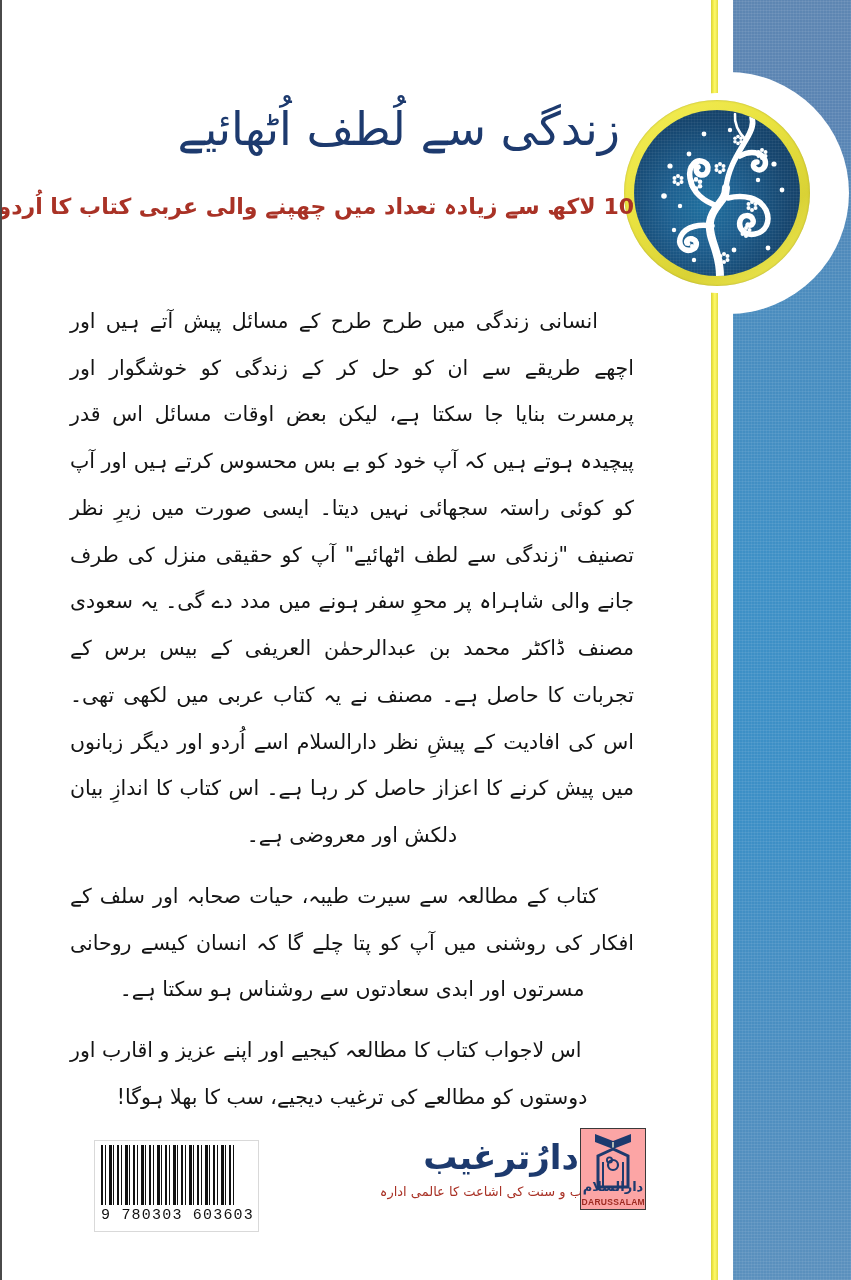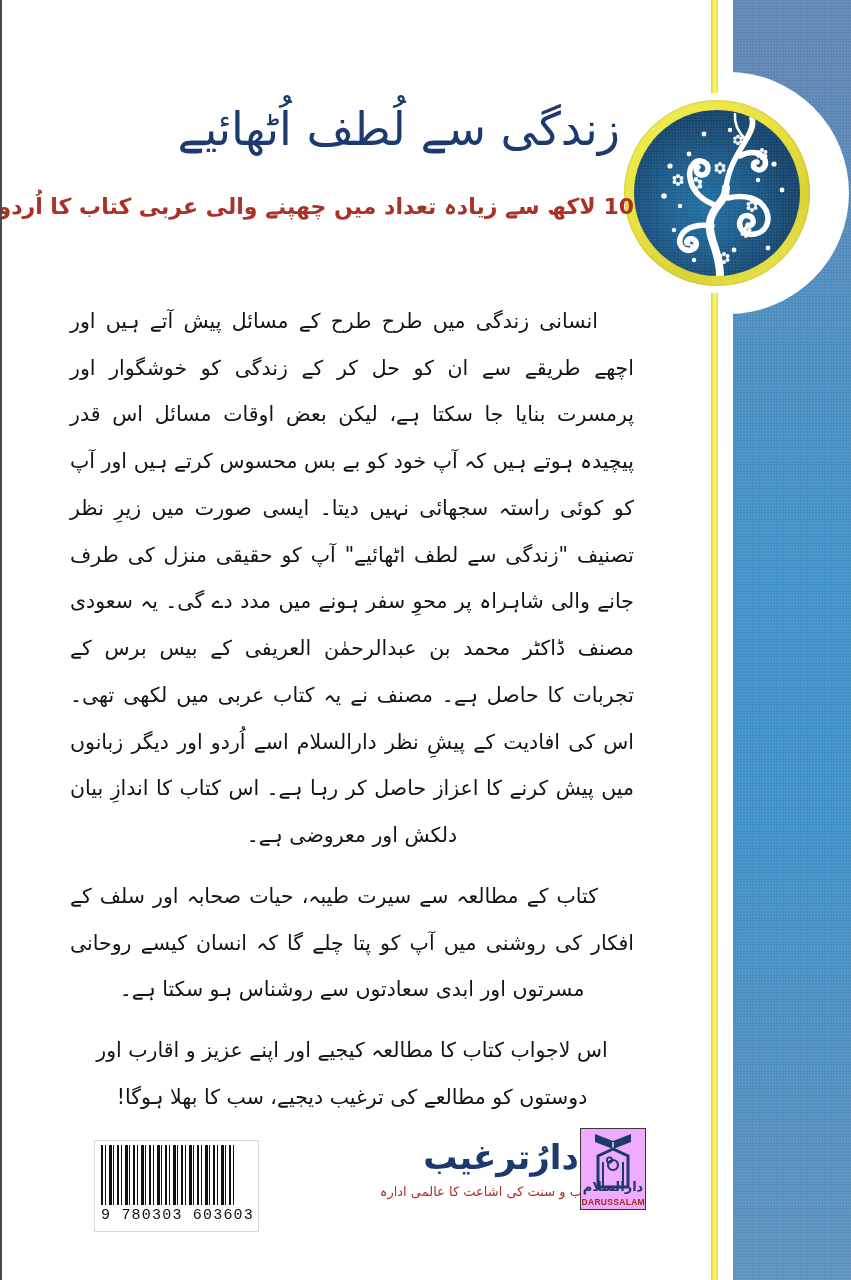--- a/index.html
+++ b/index.html
@@ -159,21 +159,21 @@
   }
   .para {
     font-family: "DejaVu Sans", "Liberation Sans", sans-serif;
     font-size: 20.5px;
     line-height: 2.28;
     color: #141414;
     margin: 0 0 14px 6px;
     text-align: justify;
   }
   .para.last {
-    text-align: center;
+    text-align: left;
   }
   .para.indented {
     text-indent: 36px;
   }
 
   
   .barcode-box {
     position: absolute;
     left: 92px;
     top: 1140px;
@@ -235,21 +235,21 @@
     white-space: nowrap;
   }
 
   
   .logo-square {
     position: absolute;
     left: 578px;
     top: 1128px;
     width: 66px;
     height: 82px;
-    background: #f0abfc;
+    background: #fca5a5;
     border: 1px solid #3a3a3a;
     box-sizing: border-box;
     overflow: hidden;
   }
   .logo-square svg {
     position: absolute;
     left: 0; top: 0;
     width: 64px;
     height: 62px;
   }

